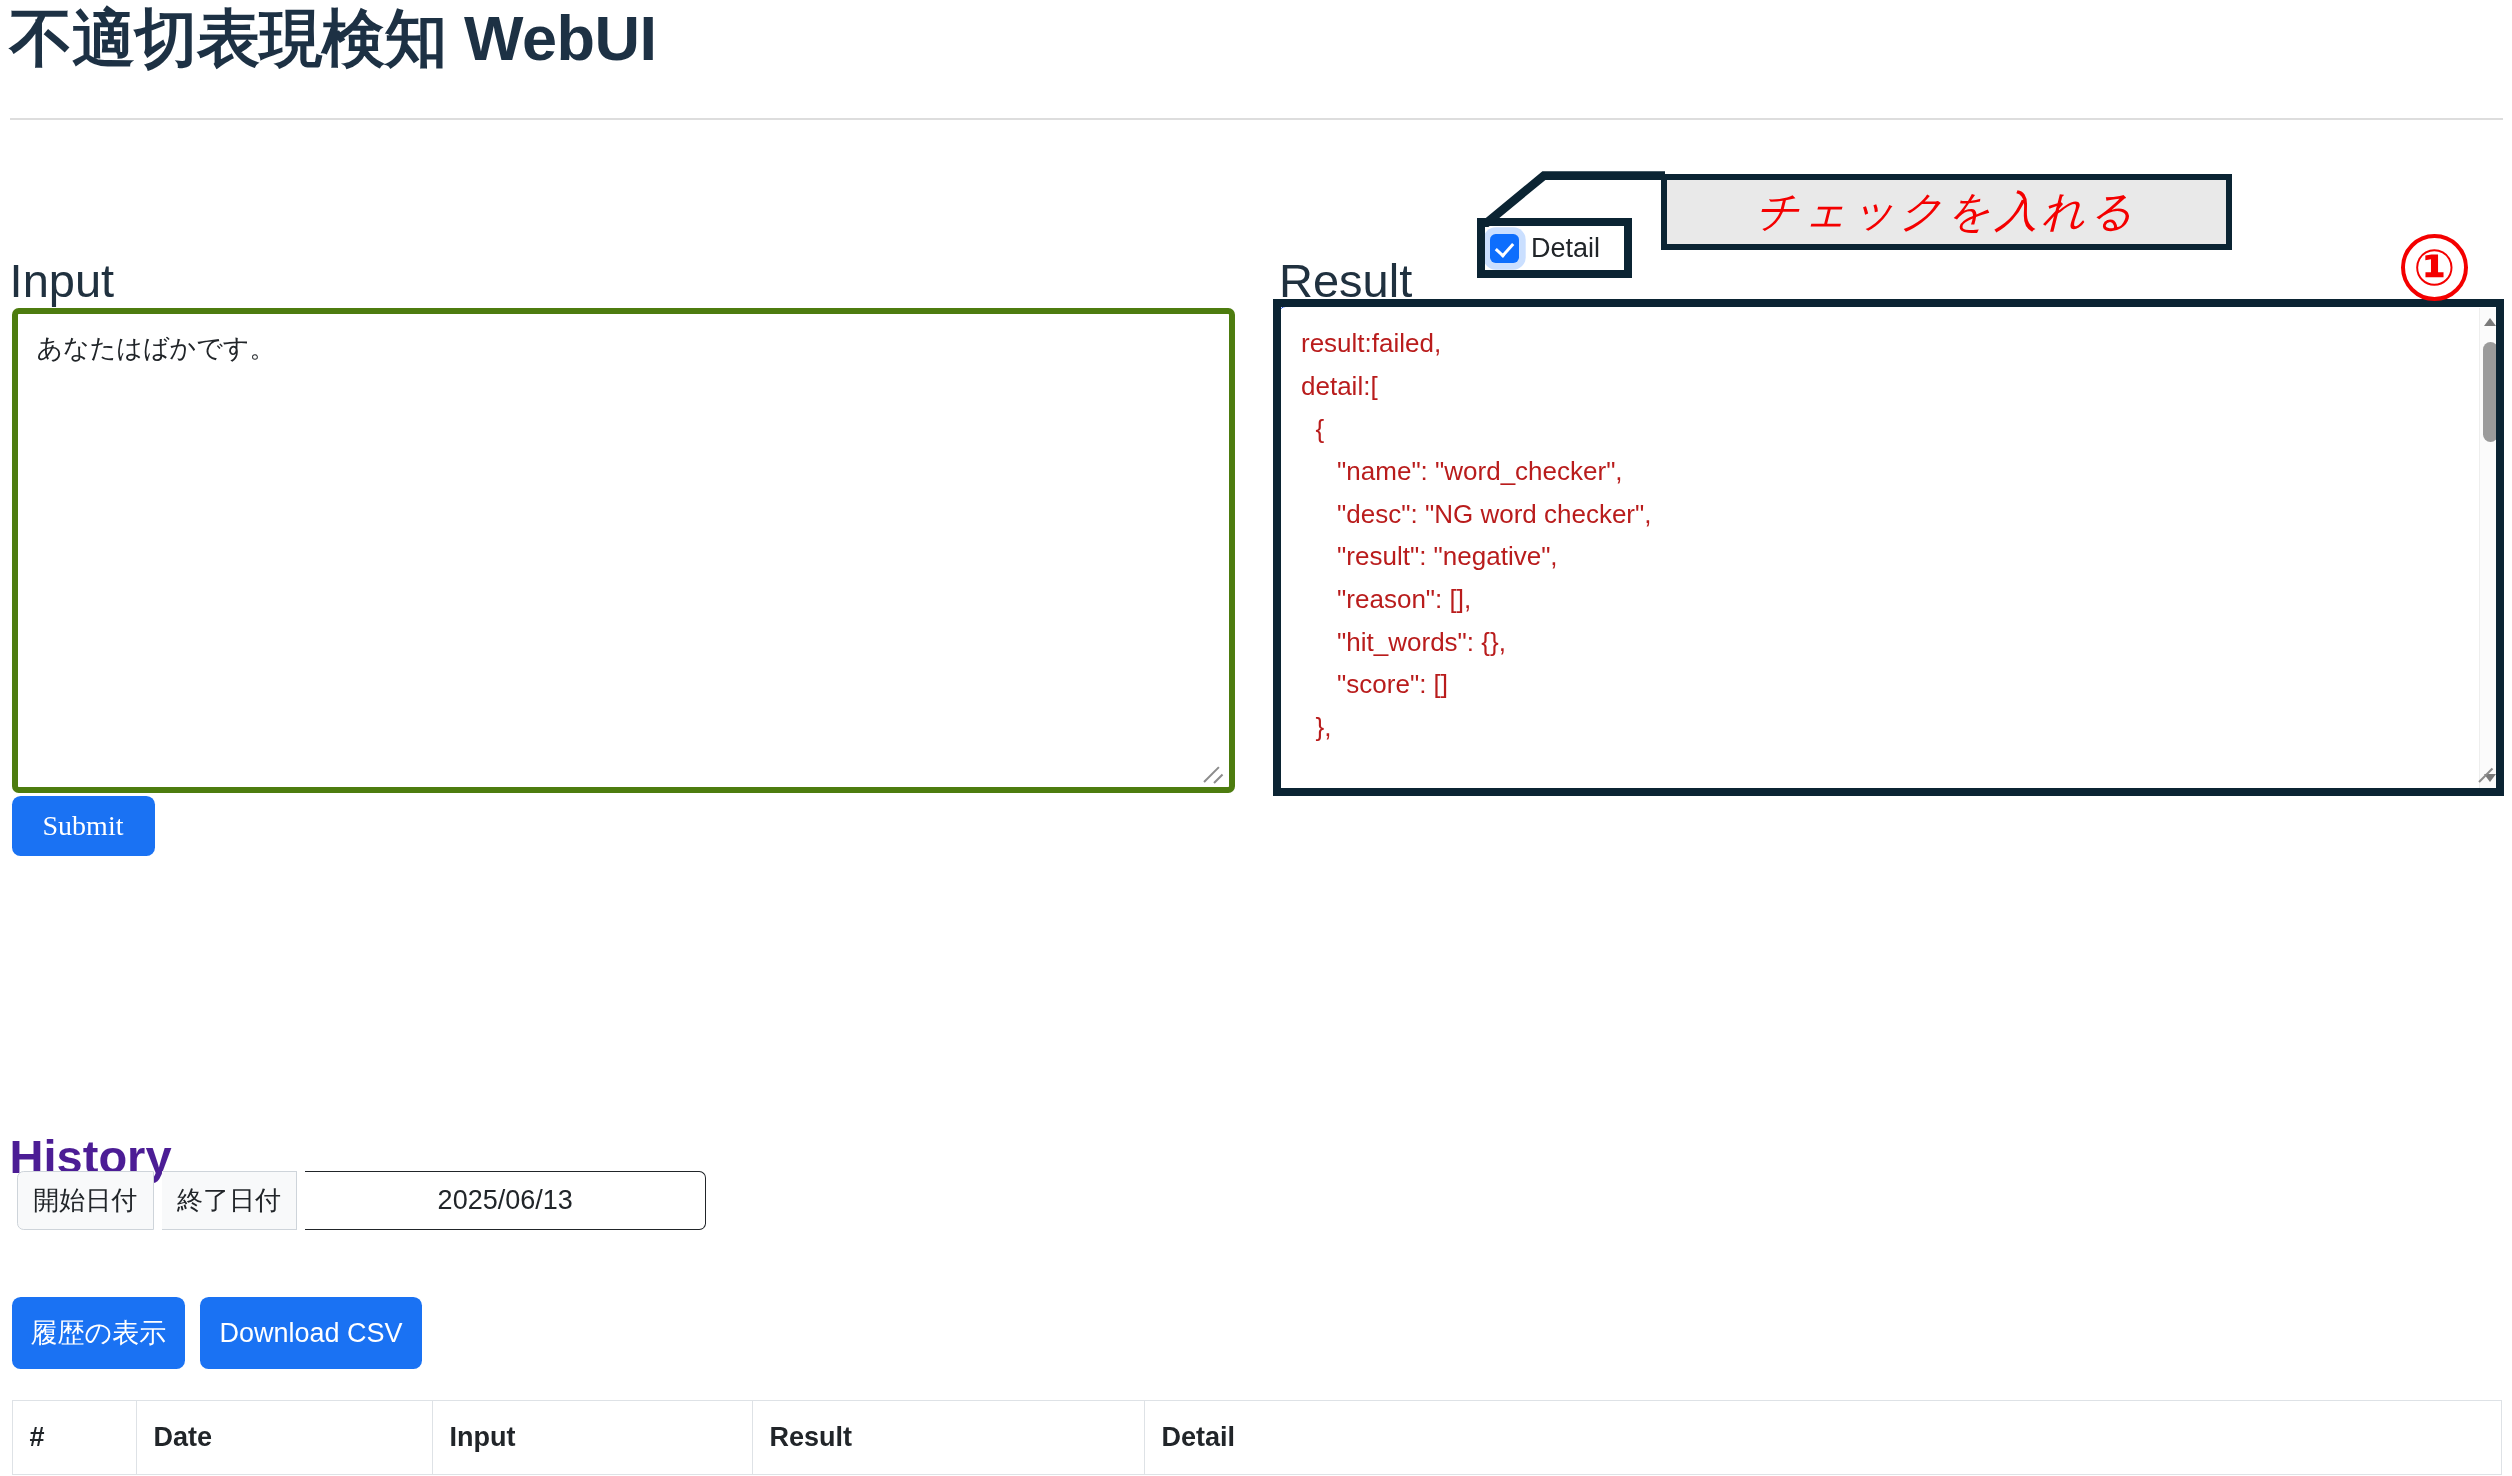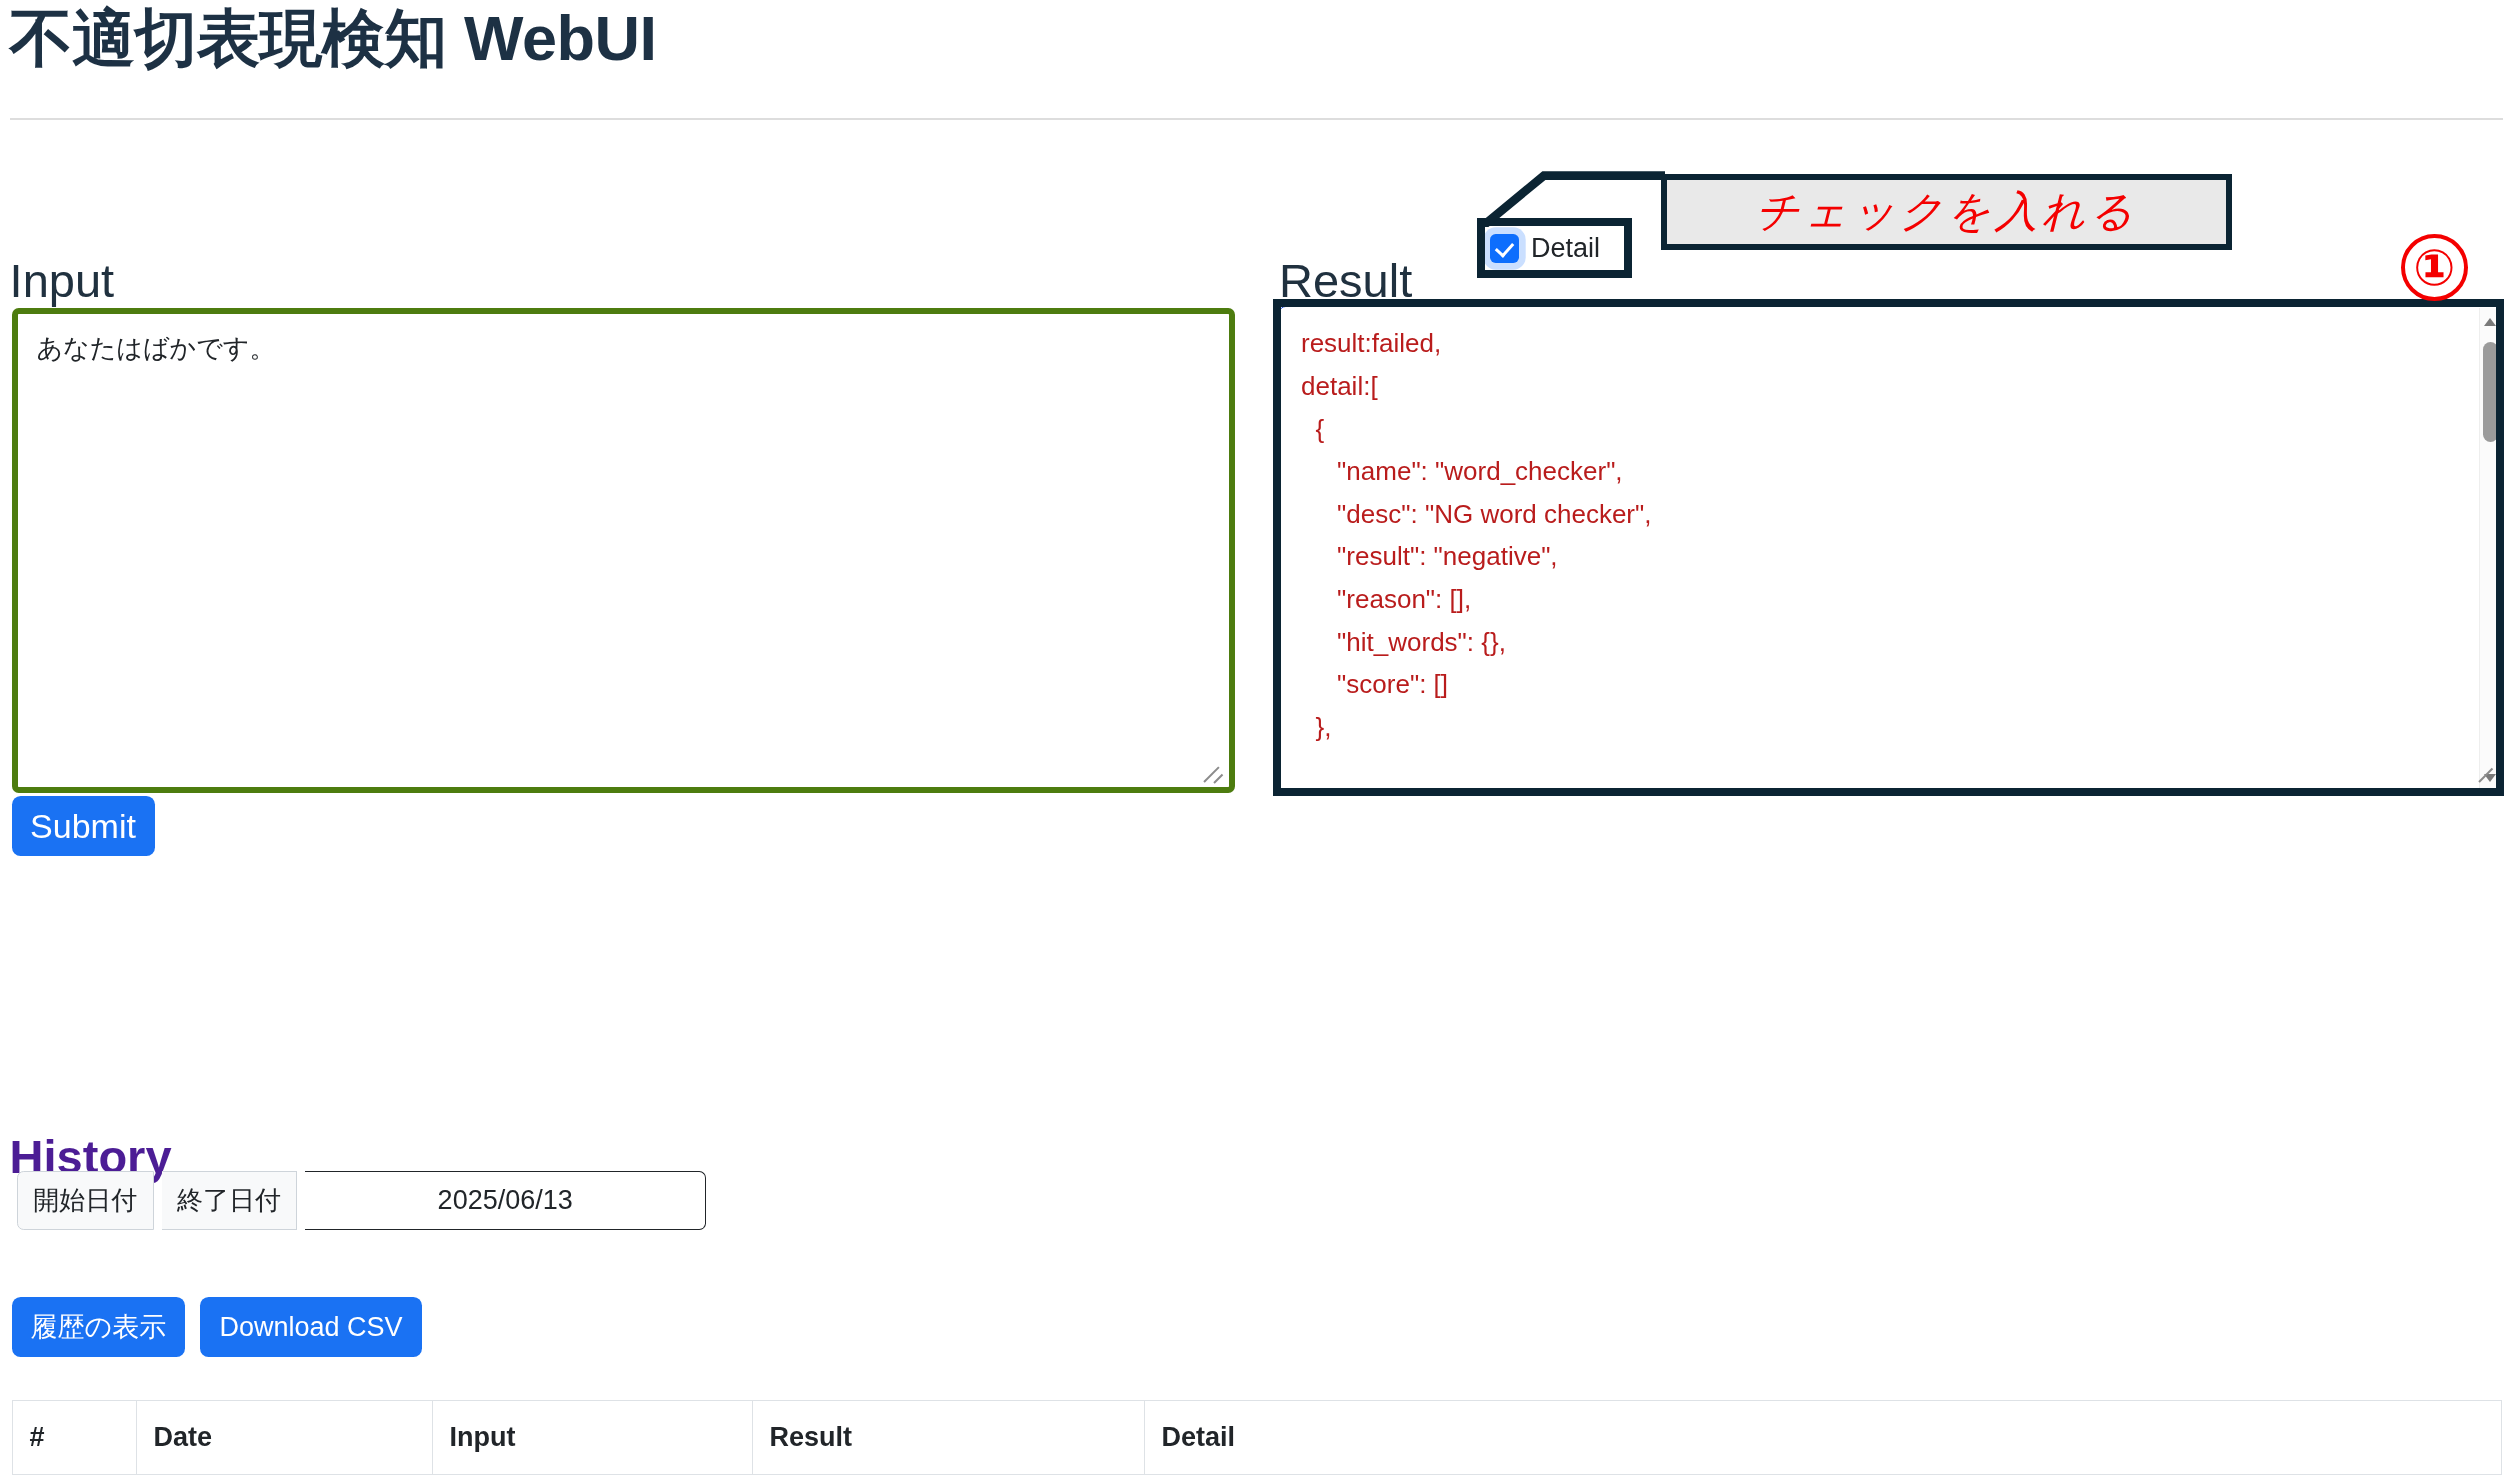--- a/index.html
+++ b/index.html
@@ -81,22 +81,22 @@
   .ta-grip i:nth-child(2) { width: 11.5px; left: 11.5px; top: 20px; transform: rotate(-45deg); }
 
   .submit-button {
     position: absolute;
     left: 11.5px; top: 796px;
     width: 143px; height: 60px;
     background: #1a72f3;
     color: #ffffff;
     border: none;
     border-radius: 8.6px;
-    font-family: Liberation Sans, sans-serif;
-    font-size: 34px;
+    font-family: Liberation Serif, serif;
+    font-size: 28px;
     cursor: pointer;
   }
 
   
   .result-heading {
     position: absolute;
     left: 1279px; top: 218px;
     font-size: 47px;
     font-weight: normal;
     color: #20313f;
@@ -300,21 +300,21 @@
     position: absolute;
     left: 11.5px; top: 1297px;
     display: flex;
     gap: 15.3px;
   }
   .hist-button {
     background: #1a72f3;
     color: #ffffff;
     border: none;
     border-radius: 8.6px;
-    height: 60px;
+    height: 72px;
     padding: 0 19px;
     font-family: "Liberation Sans", "DejaVu Sans", sans-serif;
     font-size: 27px;
     cursor: pointer;
     white-space: nowrap;
   }
 
   .history-table {
     position: absolute;
     left: 11.5px; top: 1400px;

